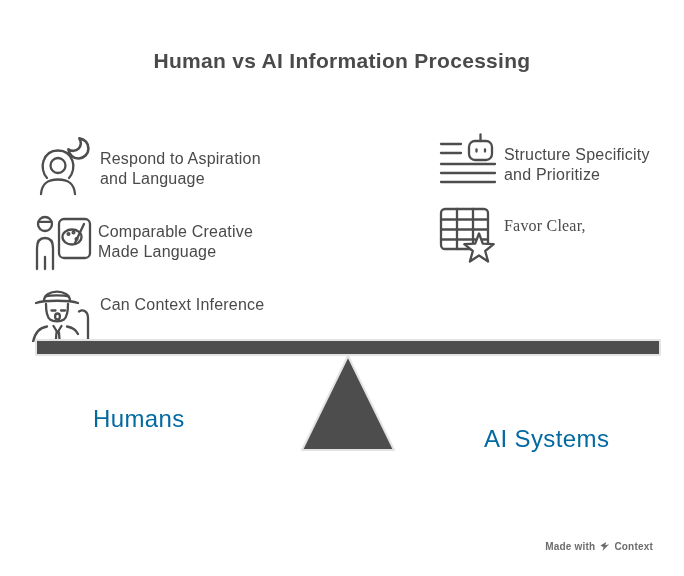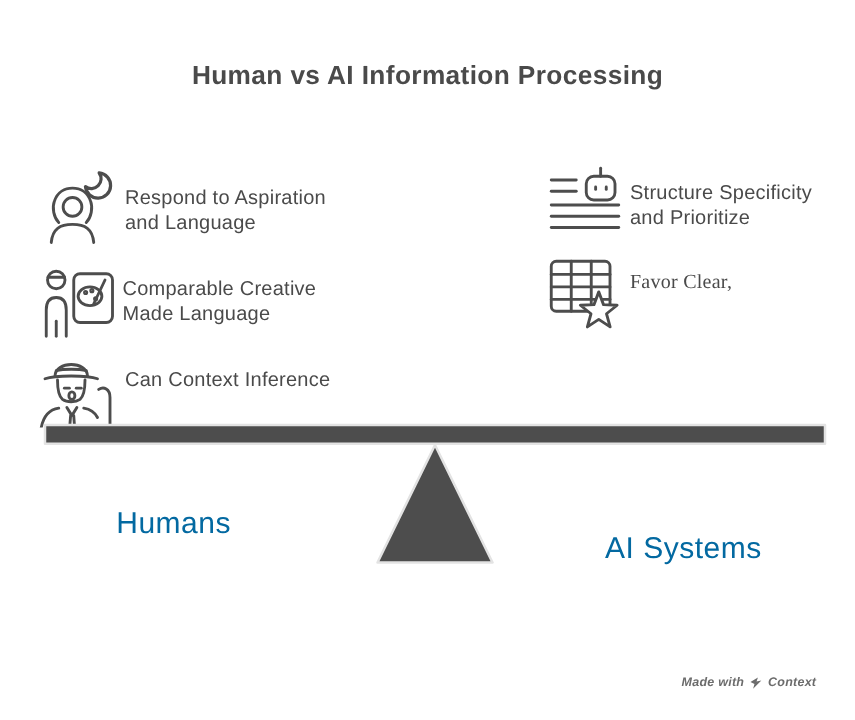--- a/index.html
+++ b/index.html
@@ -18,21 +18,21 @@
   .beam{
     position:absolute;left:35px;top:339px;width:626px;height:17px;
     background:#4d4d4d;border:2px solid #e3e3e3;box-sizing:border-box;border-radius:1px;
   }
   .fulcrum{position:absolute;left:299px;top:353px;}
   .side-label{position:absolute;font-size:24px;font-weight:400;letter-spacing:.4px;color:#0369a1;}
   .label-humans{left:93px;top:405px;}
   .label-ai{left:484px;top:405px;margin-top:20px;}
   .footer{
     position:absolute;top:541px;right:23px;display:flex;align-items:center;gap:4px;
-    font-size:10px;font-weight:700;color:#6c6c6c;letter-spacing:.2px;font-style:italic;
+    font-size:10px;font-weight:700;color:#6c6c6c;letter-spacing:.2px;
   }
   svg.line-icon{stroke:#4d4d4d;fill:none;stroke-width:2.3;stroke-linecap:round;stroke-linejoin:round;}
 </style>
 </head>
 <body>
 
 <div id="canvas">
 
   <div class="title">Human vs AI Information Processing</div>
 

